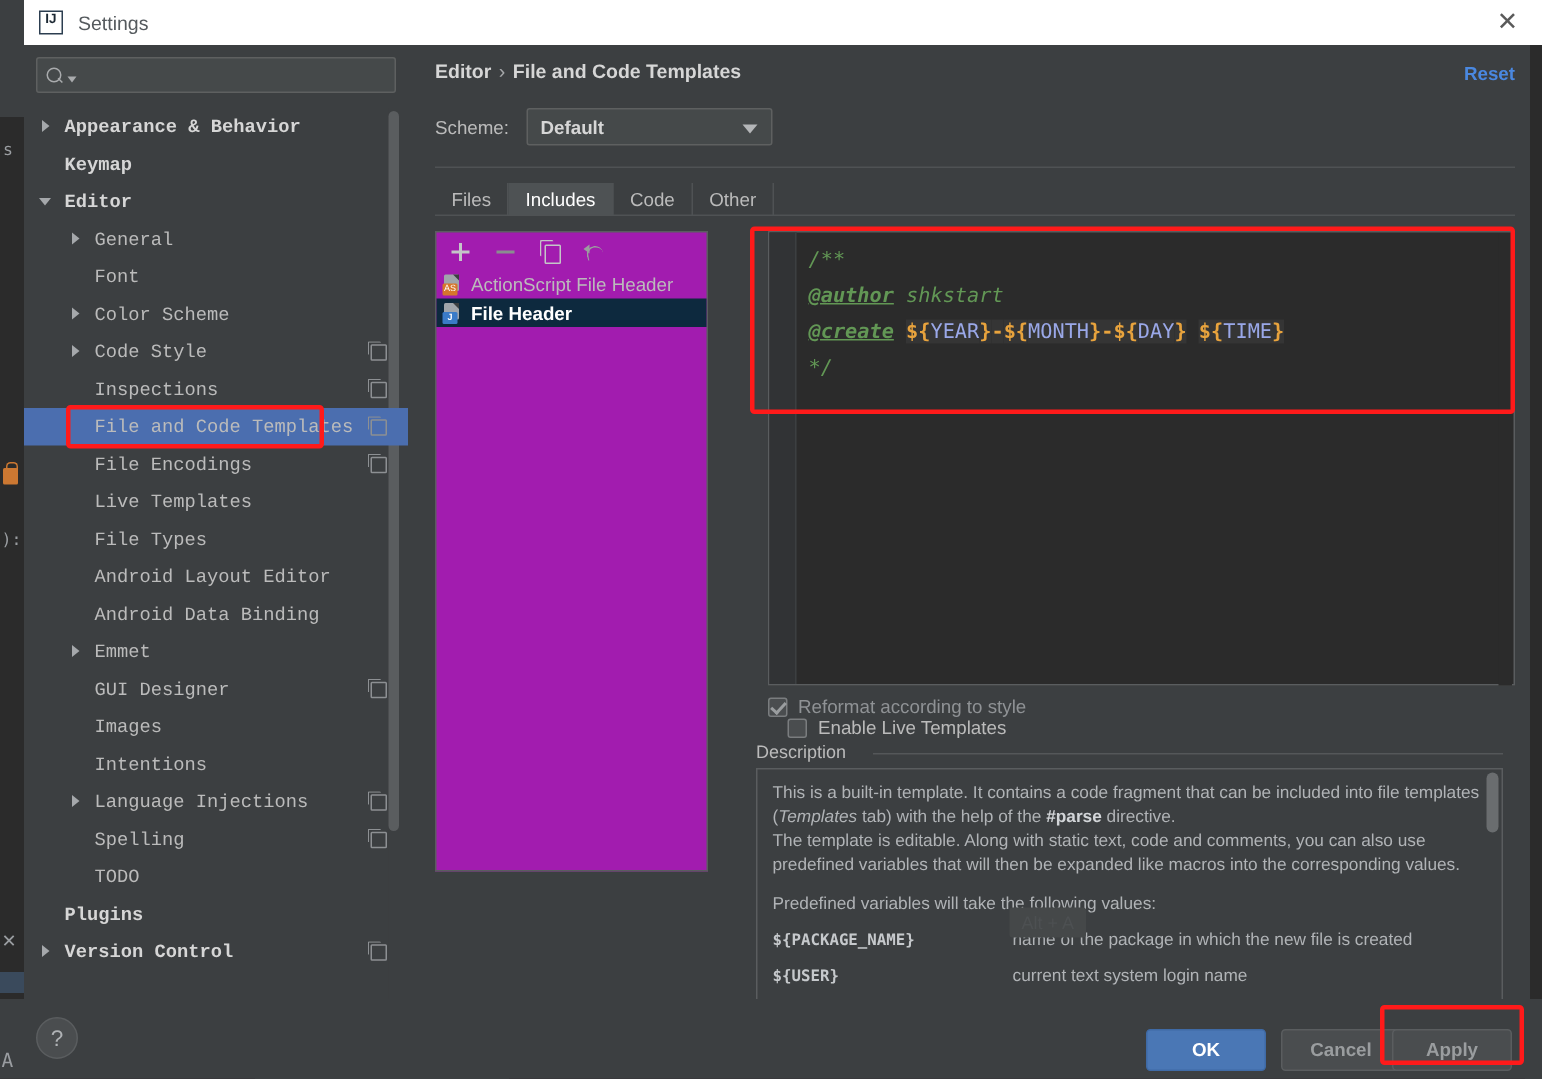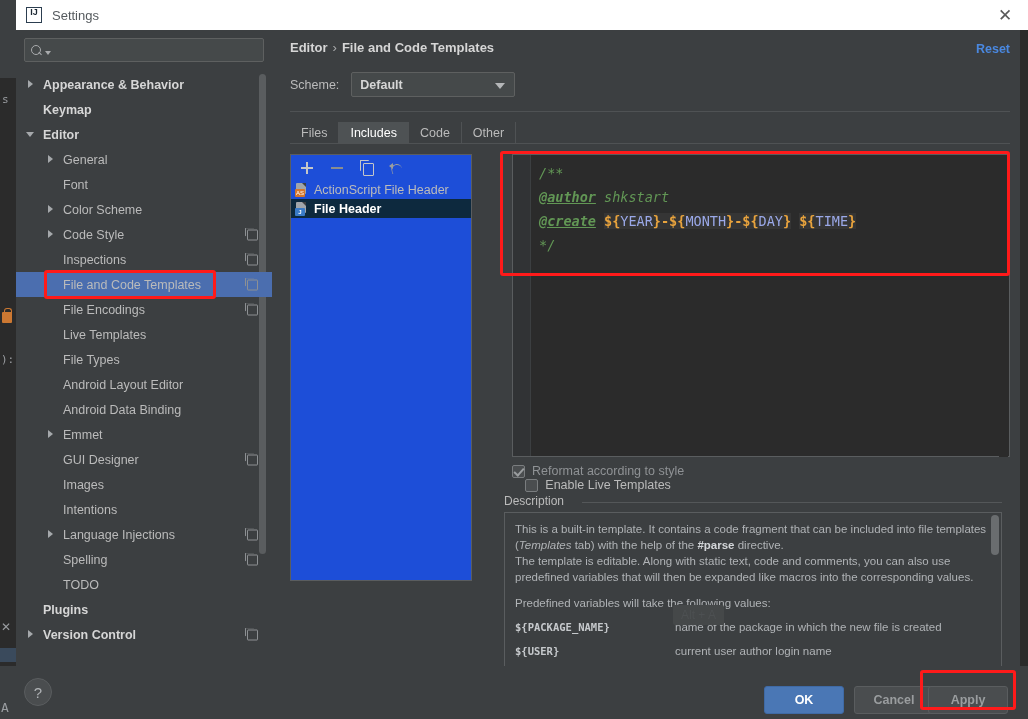--- a/index.html
+++ b/index.html
@@ -69,21 +69,21 @@
     border-top:4px solid #a9abad; margin-left:1px; align-self:flex-end; margin-bottom:6px;
   }
   .search-input {
     background: transparent; border: none; outline: none; color: #bbbbbb;
     font-size: 12px; font-family: "Liberation Sans", sans-serif; flex: 1; margin-left: 4px;
   }
 
   .tree { position: absolute; left: 0; top: 42px; width: 256px; height: 594px; overflow: hidden; }
   .tree-row {
     height: 25px; display: flex; align-items: center; position: relative;
-    padding-right: 22px; font-size: 12.5px; color: #bbbbbb;
+    padding-right: 22px; font-size: 12.5px; color: #bbbbbb; font-family: Liberation Mono, monospace;
   }
   .tree-row.selected { background: #4b6eaf; }
   .tree-row.bold { font-weight: bold; color: #d6d6d6; }
   .twisty { width: 11px; height: 11px; position: relative; flex: none; }
   .twisty.right::before {
     content:""; position:absolute; left:2px; top:1px;
     border-left:5px solid #a5a8ab; border-top:4px solid transparent; border-bottom:4px solid transparent;
   }
   .twisty.down::before {
     content:""; position:absolute; left:0px; top:3px;
@@ -130,21 +130,21 @@
   .tab {
     height: 22px; padding: 0 11px; display: flex; align-items: center;
     font-size: 12.5px; color: #bbbbbb; border-right: 1px solid #4f5254;
   }
   .tab.active { background: #4e5254; color: #ffffff; }
   .tabs-rest { position:absolute; left:18px; top:113px; width:720px; height:1px; background:#4f5254; }
 
   
   .tmpl-panel {
     position: absolute; left: 18px; top: 124px; width: 182px; height: 427px;
-    background: #1d4ed8; border: 1px solid #5a5d5f;
+    background: #a21caf; border: 1px solid #5a5d5f;
   }
   .tmpl-toolbar { height: 25px; display: flex; align-items: center; padding-left: 8px; gap: 14px; }
   .tb-icon { width: 16px; height: 16px; position: relative; }
   .tb-plus::before { content:""; position:absolute; left:7px; top:2px; width:2px; height:12px; background:#c4c6c8; }
   .tb-plus::after { content:""; position:absolute; left:2px; top:7px; width:12px; height:2px; background:#c4c6c8; }
   .tb-minus::after { content:""; position:absolute; left:2px; top:7px; width:12px; height:2px; background:#8a8d8f; }
   .tb-copy::before { content:""; position:absolute; left:4px; top:3px; width:9px; height:11px; border:1.5px solid #c4c6c8; border-radius:1px; }
   .tb-copy::after { content:""; position:absolute; left:1px; top:0px; width:8px; height:10px; border:1.5px solid #c4c6c8; border-right:none; border-bottom:none; border-radius:1px; }
   .tb-undo::before {
     content:""; position:absolute; left:2px; top:4px; width:10px; height:8px;
@@ -448,21 +448,21 @@
         <div>The template is editable. Along with static text, code and comments, you can also use predefined variables that will then be expanded like macros into the corresponding values.</div>
         <div class="vars-table">
           <div>Predefined variables will take the following values:</div>
           <div id="vars">
               <div class="var-row">
                 <div class="var-name">${PACKAGE_NAME}</div>
                 <div class="var-desc">name of the package in which the new file is created</div>
               </div>
               <div class="var-row">
                 <div class="var-name">${USER}</div>
-                <div class="var-desc">current user author login name</div>
+                <div class="var-desc">current text system login name</div>
               </div>
             </div>
         </div>
         <div class="watermark-alt">Alt + A</div>
       </div>
     </div>
   </div>
 
   <div class="top-right-strip"></div>
 

